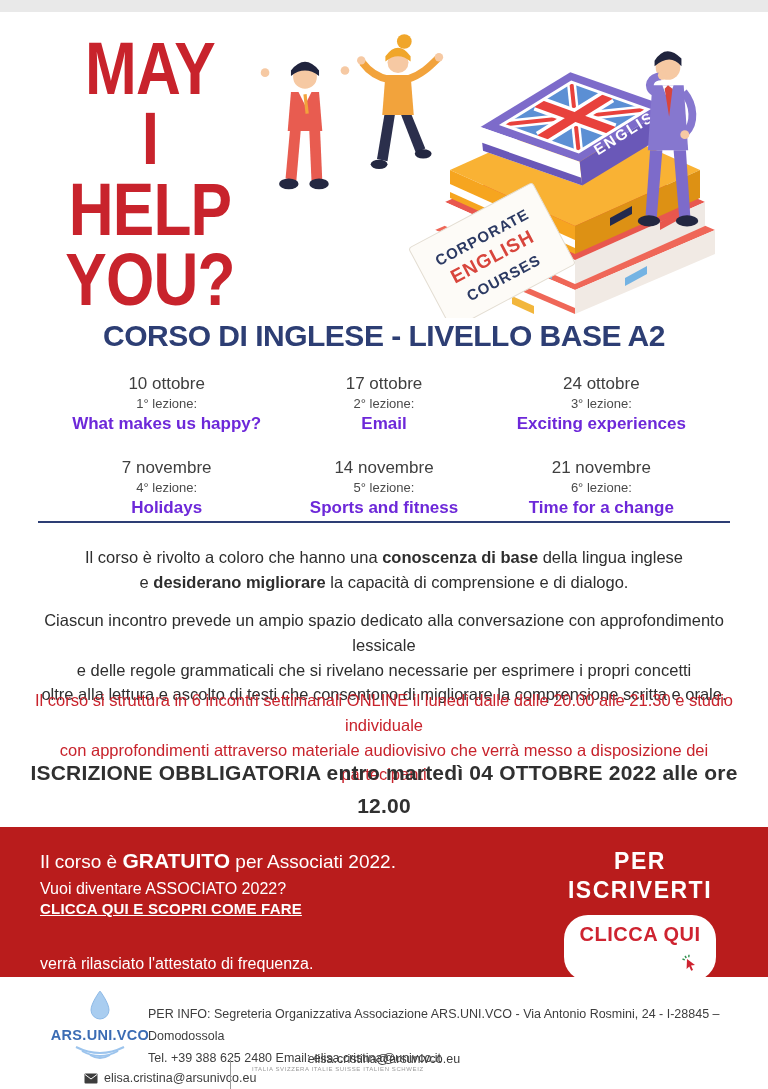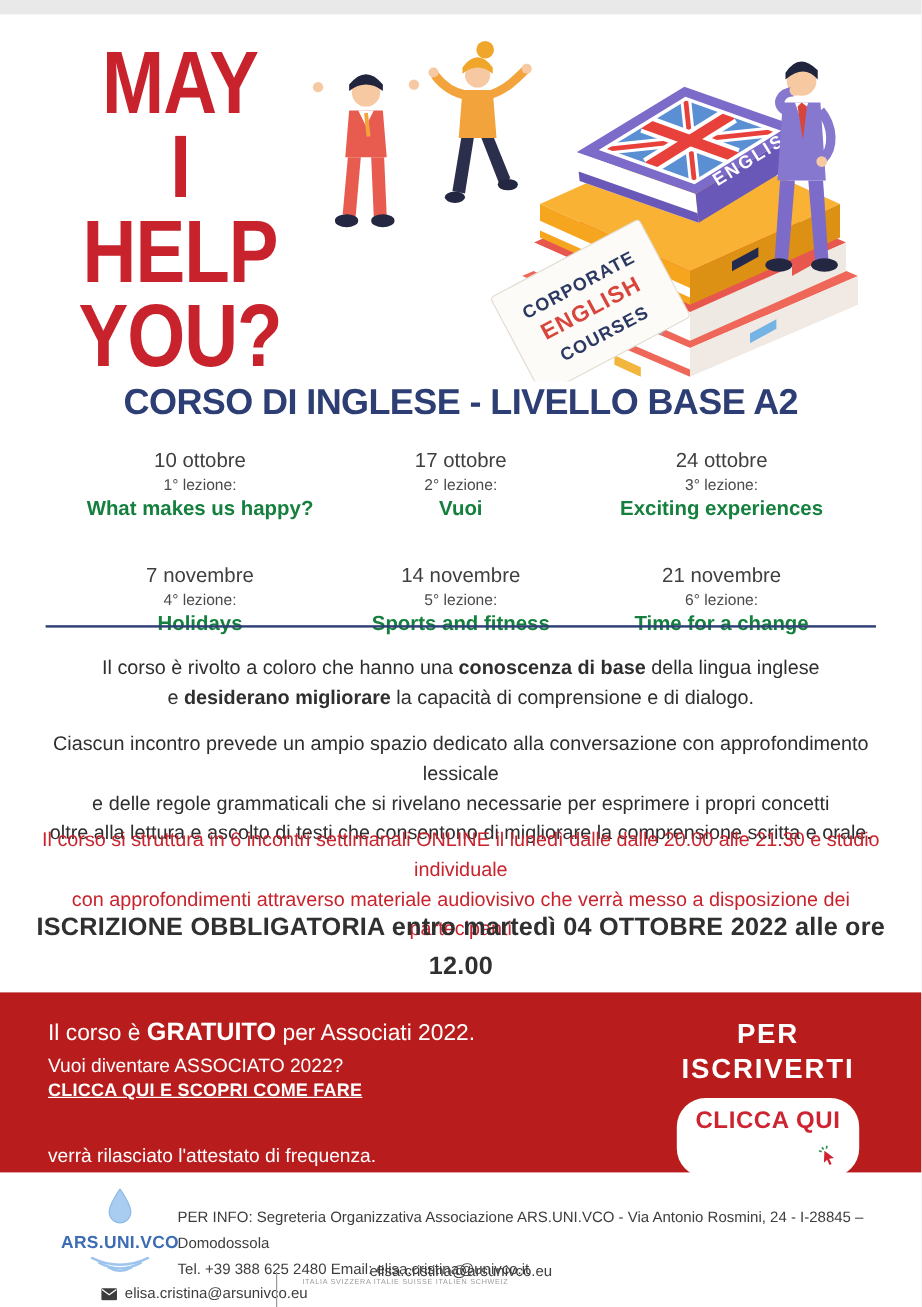--- a/index.html
+++ b/index.html
@@ -11,24 +11,24 @@
     color:#c8232c; font-weight:800; font-size:74px; line-height:0.95; letter-spacing:-1px;
     transform:scaleX(0.84); transform-origin:50% 0; }
   .illustration { position:absolute; left:230px; top:0; width:510px; height:306px; }
 
   
   .course-heading { position:absolute; top:307px; left:0; width:100%; text-align:center;
     color:#2d3e74; font-size:30px; font-weight:700; letter-spacing:-0.5px; }
 
   
   .schedule { position:absolute; top:362px; left:58px; width:652px;
-    display:grid; grid-template-columns:1fr 1fr 1fr; row-gap:36px; text-align:center; }
+    display:grid; grid-template-columns:1fr 1fr 1fr; row-gap:24px; text-align:center; }
   .lesson-date  { font-size:17px; color:#3f3f3f; }
   .lesson-num   { font-size:13px; color:#4a4a4a; margin-top:2px; }
-  .lesson-topic { font-size:17px; font-weight:700; color:#15803d; margin-top:3px; }
+  .lesson-topic { font-size:17px; font-weight:700; color:#6d28d9; margin-top:3px; }
 
   .divider { position:absolute; top:509px; left:38px; width:692px; height:2px; background:#2d3e74; }
 
   .para { position:absolute; left:30px; width:708px; text-align:center;
     font-size:16.5px; color:#2e2e2e; line-height:1.5; }
   .p1 { top:533px; }
   .p2 { top:596px; }
   .red-note { top:676px; color:#c8232c; }
 
   .enroll { position:absolute; top:745px; left:10px; width:748px; text-align:center;
@@ -179,21 +179,21 @@
 
   <div class="schedule">
     <div>
       <div class="lesson-date">10 ottobre</div>
       <div class="lesson-num">1° lezione:</div>
       <div class="lesson-topic">What makes us happy?</div>
     </div>
     <div>
       <div class="lesson-date">17 ottobre</div>
       <div class="lesson-num">2° lezione:</div>
-      <div class="lesson-topic">Vuoi</div>
+      <div class="lesson-topic">Email</div>
     </div>
     <div>
       <div class="lesson-date">24 ottobre</div>
       <div class="lesson-num">3° lezione:</div>
       <div class="lesson-topic">Exciting experiences</div>
     </div>
     <div>
       <div class="lesson-date">7 novembre</div>
       <div class="lesson-num">4° lezione:</div>
       <div class="lesson-topic">Holidays</div>

